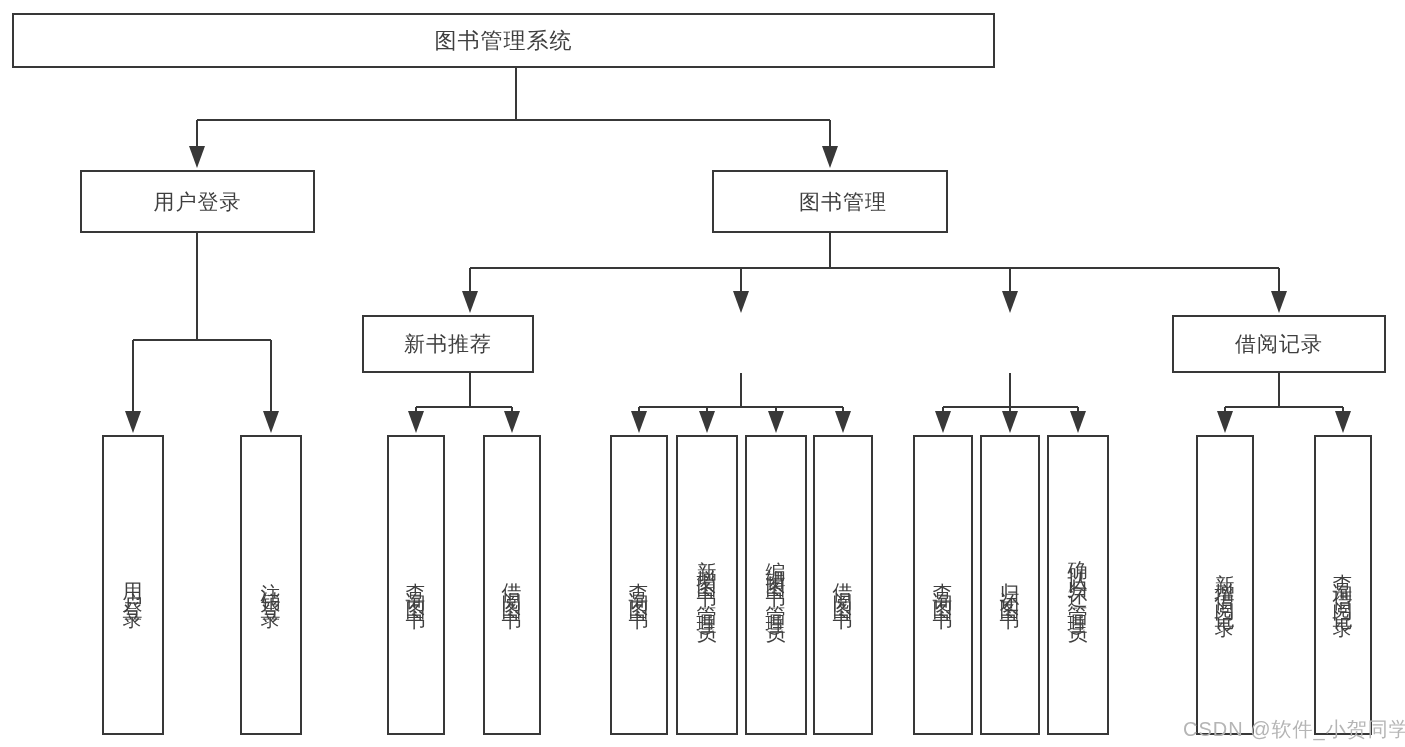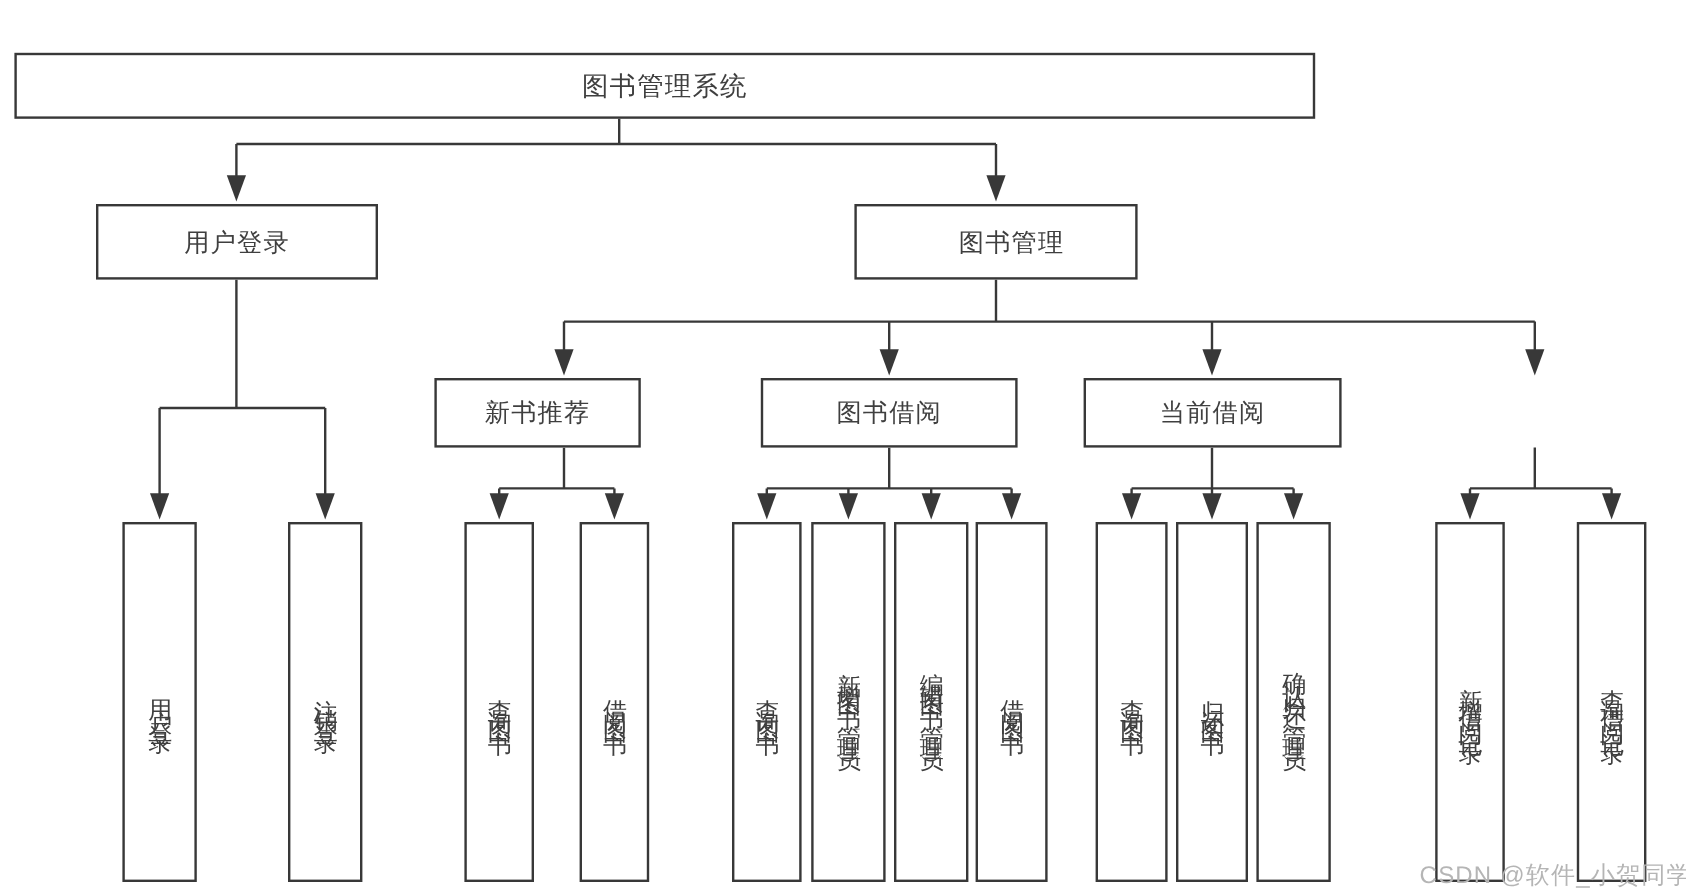--- a/index.html
+++ b/index.html
@@ -94,39 +94,36 @@
       <polygon points="768,411 784,411 776,433"></polygon>
       <polygon points="835,411 851,411 843,433"></polygon>
       <polygon points="935,411 951,411 943,433"></polygon>
       <polygon points="1002,411 1018,411 1010,433"></polygon>
       <polygon points="1070,411 1086,411 1078,433"></polygon>
       <polygon points="1217,411 1233,411 1225,433"></polygon>
       <polygon points="1335,411 1351,411 1343,433"></polygon>
     </g>
   </svg>
 
-  <div class="node h h1" style="left:12px;top:13px;width:1084px;height:55px;margin-top:31px;">
+  <div class="node h h1" style="left:12px;top:13px;width:983px;height:55px;">
     <span>图书管理系统</span>
   </div>
 
   <div class="node h" style="left:80px;top:170px;width:235px;height:63px;">
     <span>用户登录</span>
   </div>
   <div class="node h" style="left:712px;top:170px;width:236px;height:63px;padding-left:26px;">
     <span>图书管理</span>
   </div>
 
   <div class="node h" style="left:362px;top:315px;width:172px;height:58px;">
     <span>新书推荐</span>
   </div>
-  <div class="node h" style="left:634px;top:315px;width:214px;height:58px;">
-    <span>图书借阅</span>
-  </div>
-  <div class="node h" style="left:903px;top:315px;width:215px;height:58px;">
-    <span>当前借阅</span>
+  <div class="node h" style="left:1172px;top:315px;width:214px;height:58px;">
+    <span>借阅记录</span>
   </div>
 
   <div class="node v" style="left:102px;top:435px;width:62px;height:300px;">
     <span>用户登录</span>
   </div>
   <div class="node v" style="left:240px;top:435px;width:62px;height:300px;">
     <span>注销登录</span>
   </div>
 
   <div class="node v" style="left:387px;top:435px;width:58px;height:300px;">

